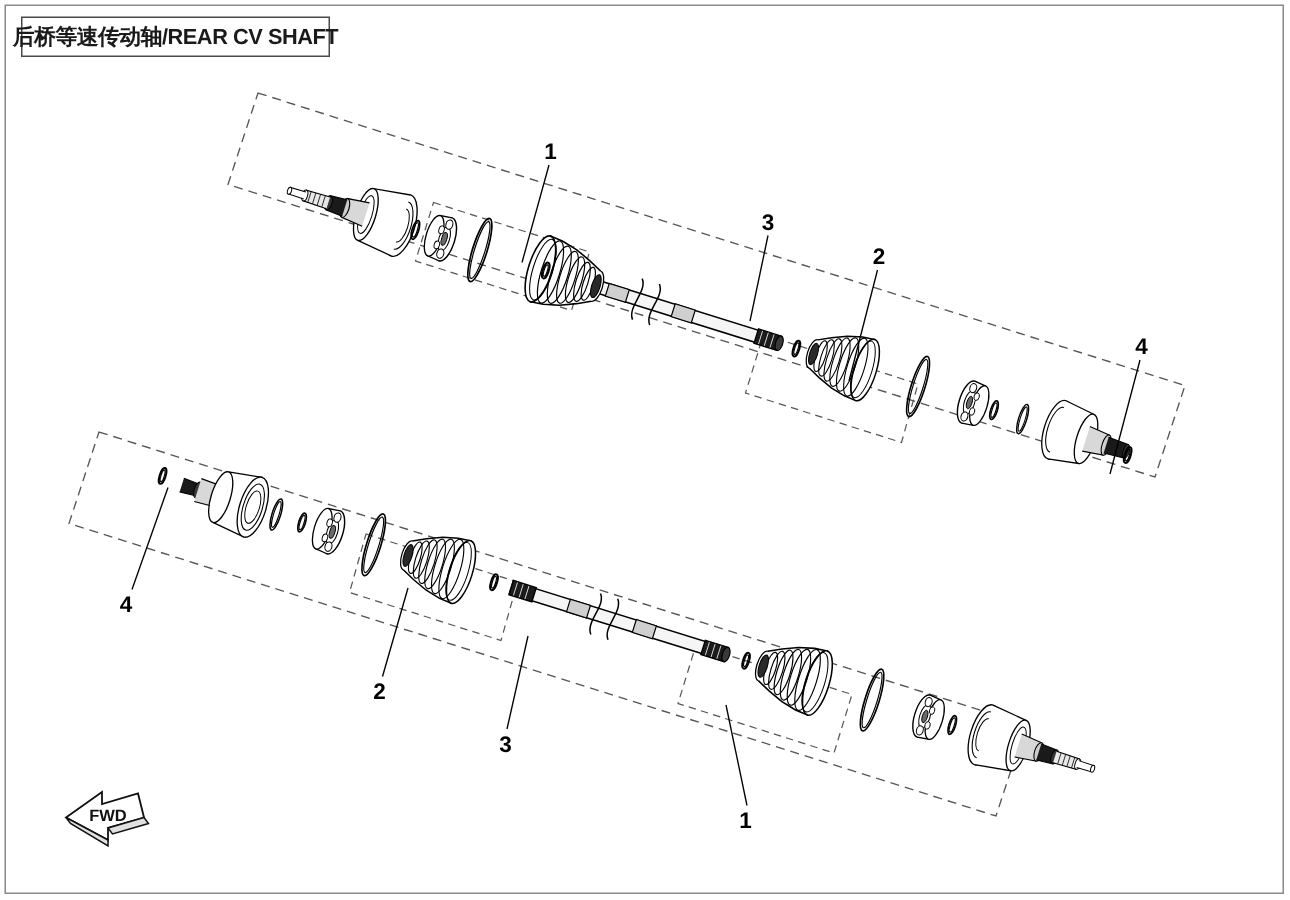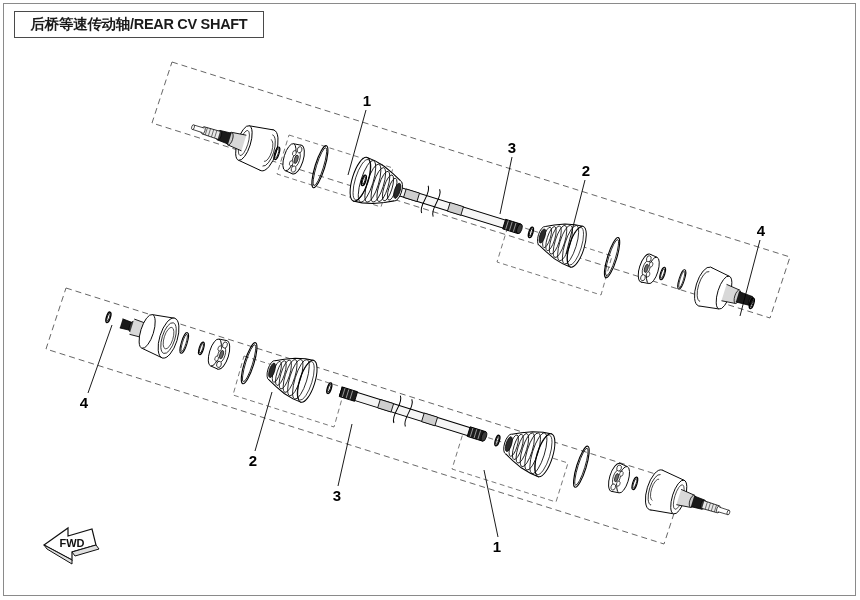--- a/index.html
+++ b/index.html
@@ -24,21 +24,21 @@
     width: 853px;
     height: 593px;
     border: 1.5px solid #8a8a8a;
     box-sizing: border-box;
     pointer-events: none;
   }
   #title-box {
     position: absolute;
     left: 14px;
     top: 11px;
-    width: 250px;
+    width: 206px;
     height: 27px;
     border: 1.5px solid #4a4a4a;
     box-sizing: border-box;
     background: #ffffff;
     display: flex;
     align-items: center;
     justify-content: center;
     z-index: 5;
   }
   #title-text {

